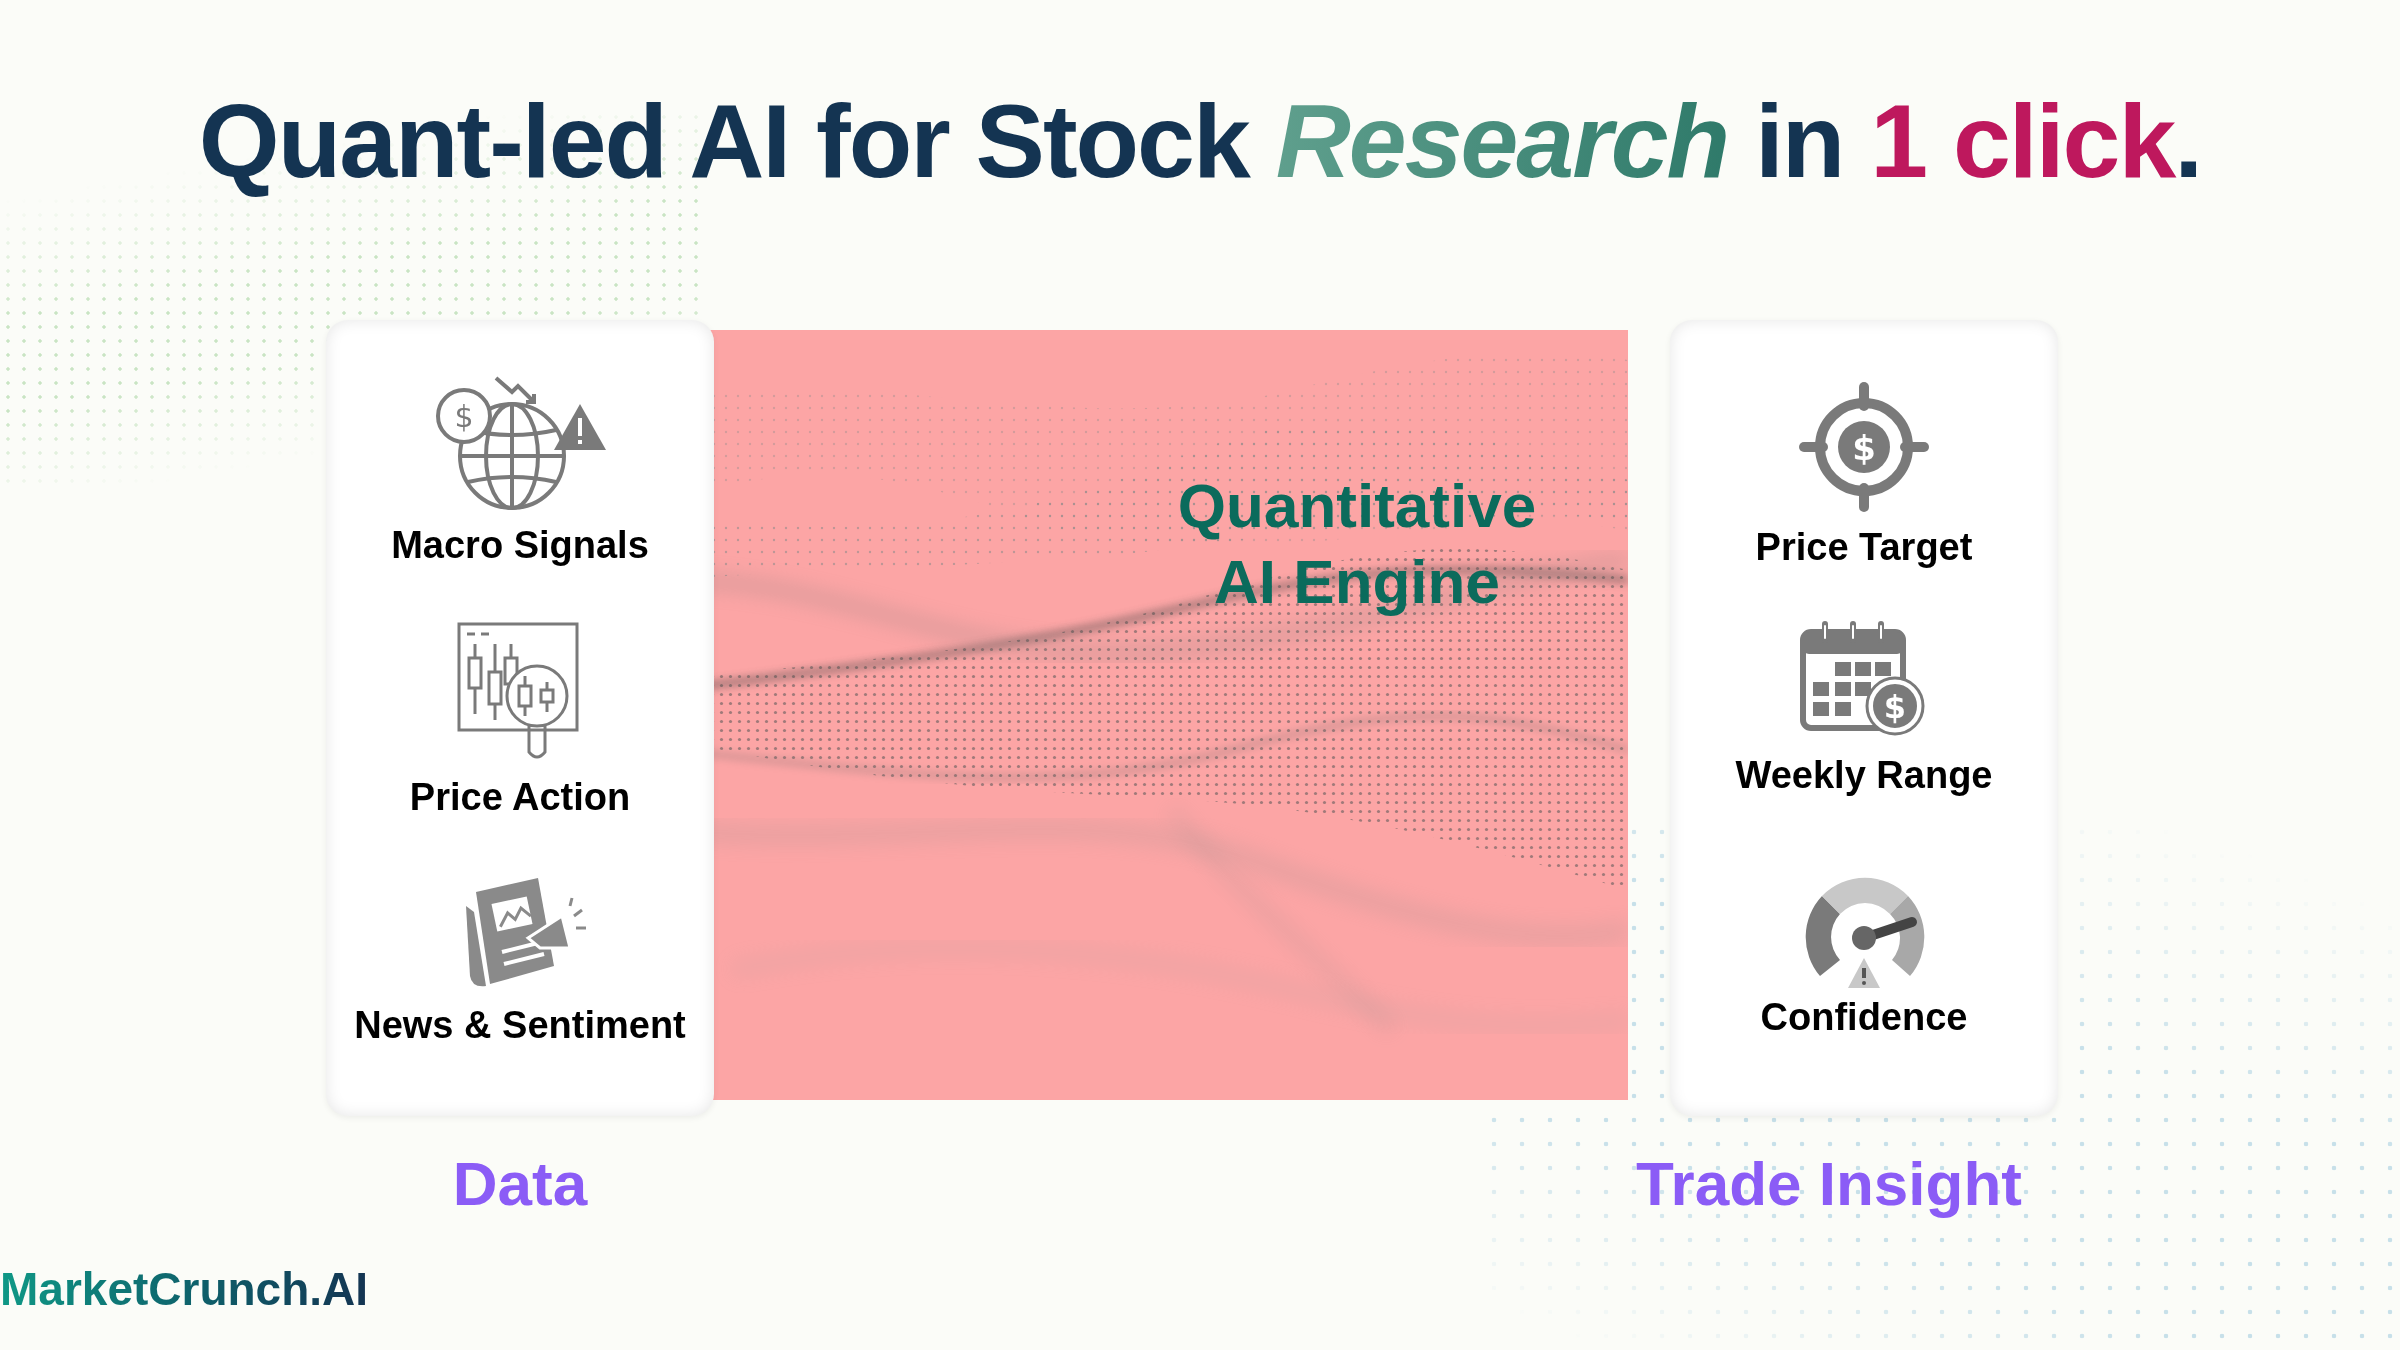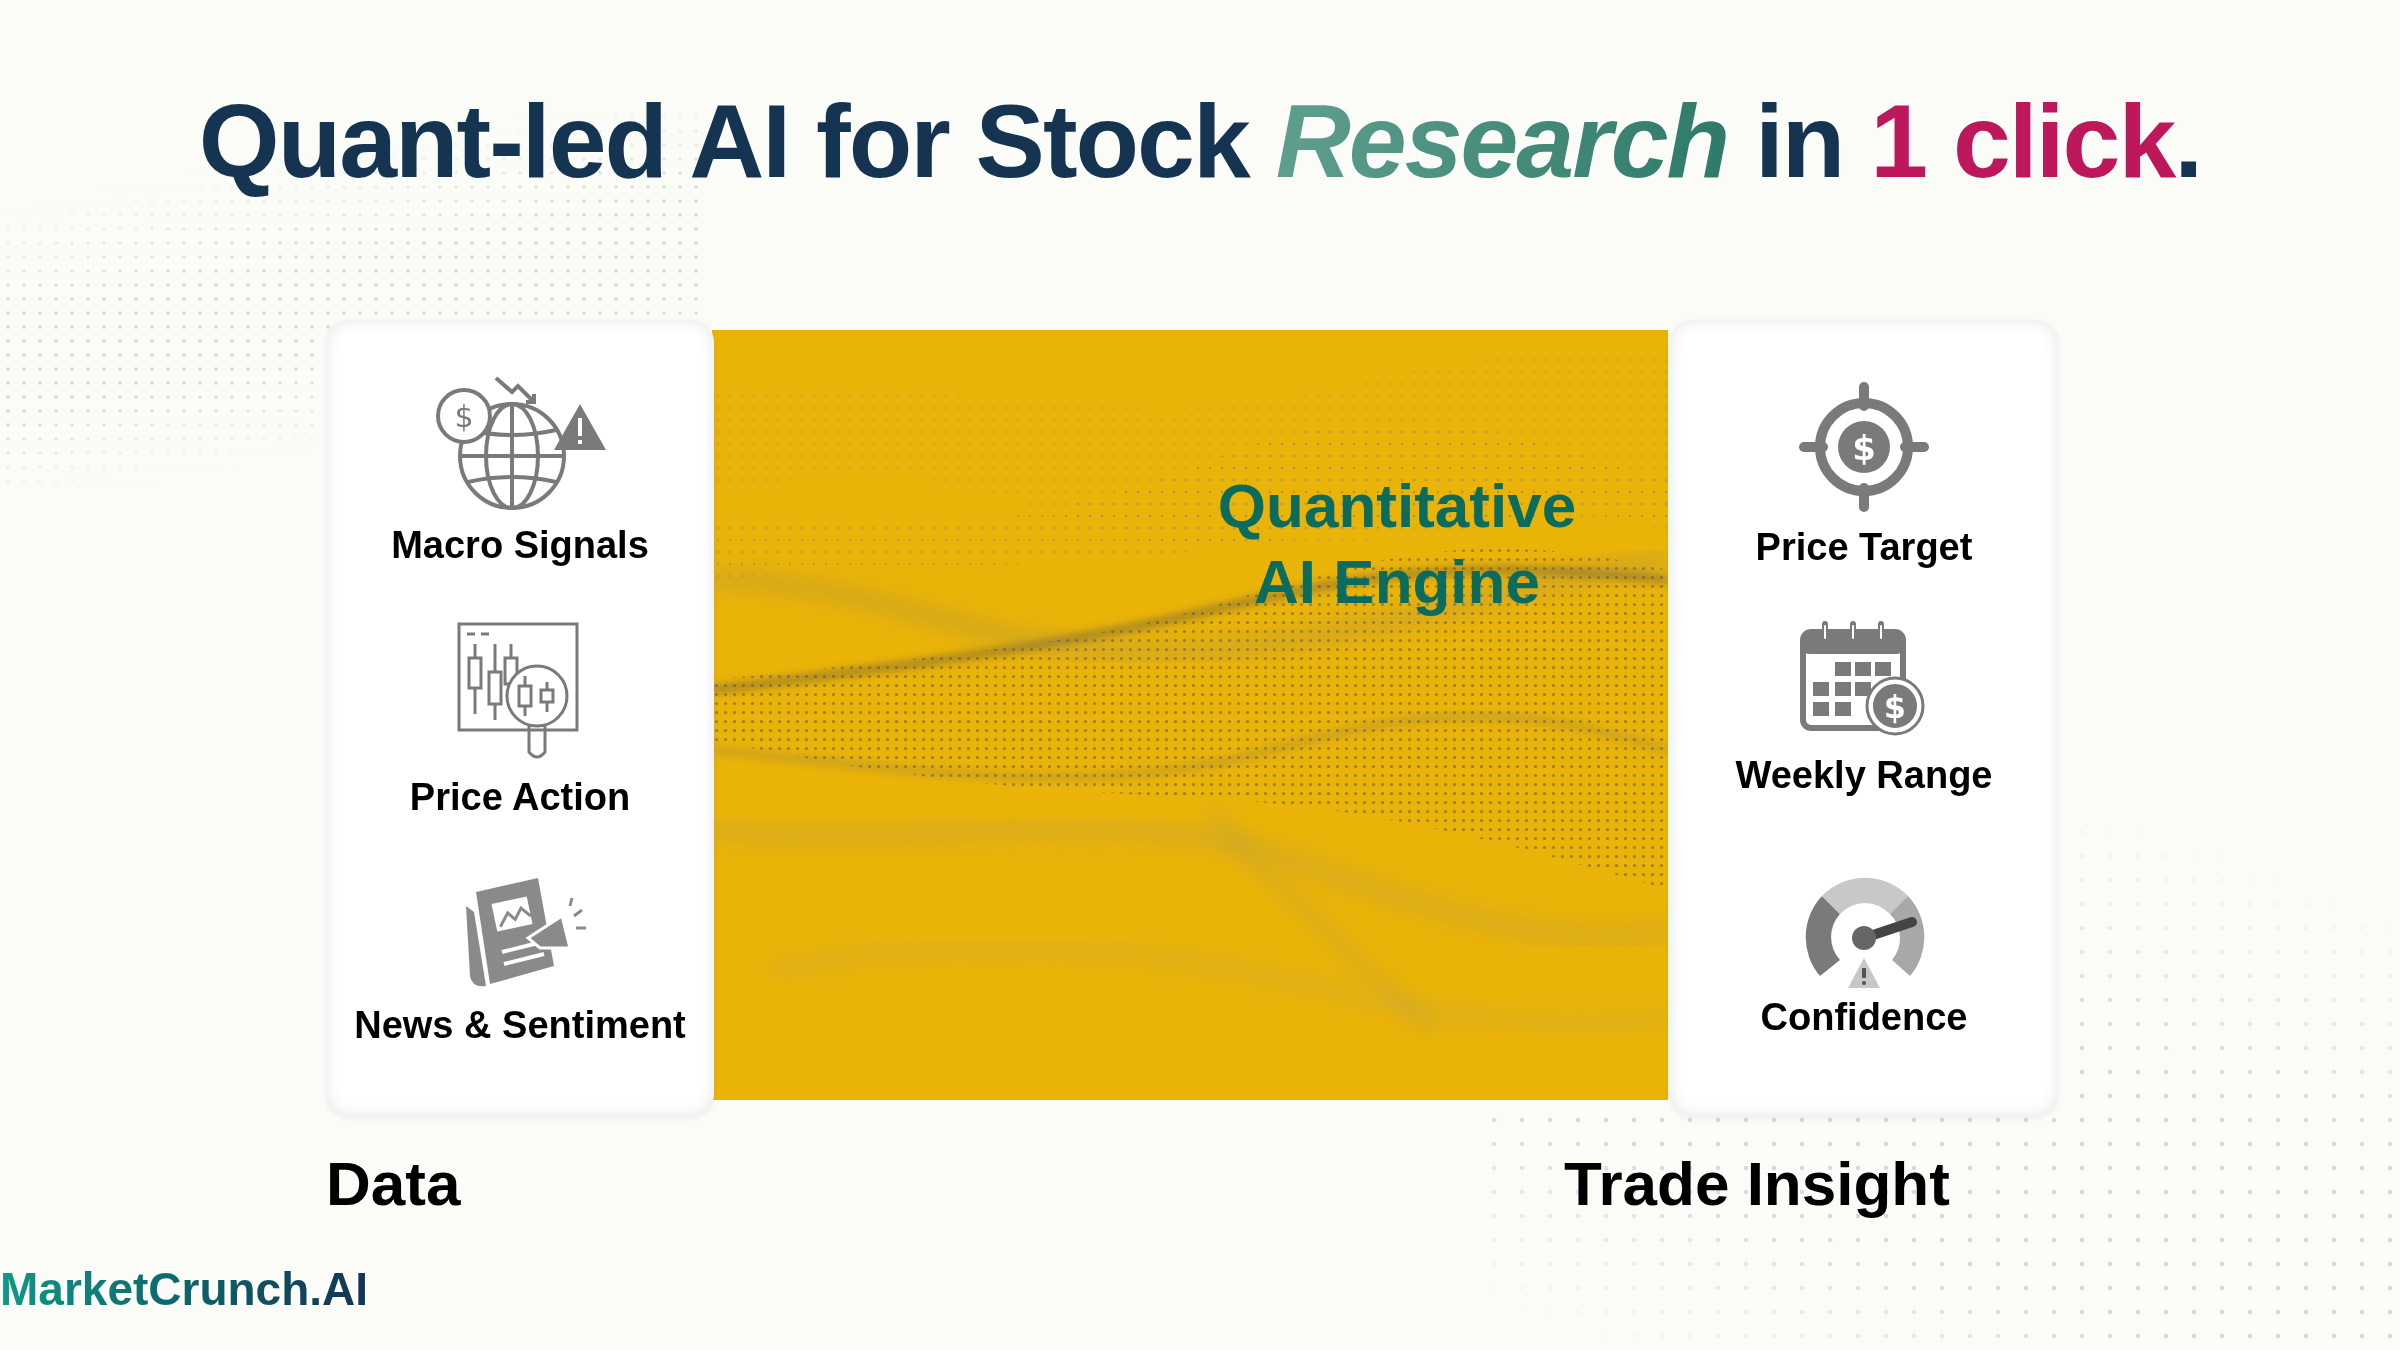--- a/index.html
+++ b/index.html
@@ -31,22 +31,22 @@
   .dots-right {
     position: absolute; left: 1480px; top: 820px; width: 920px; height: 530px;
     background-image: radial-gradient(circle, rgba(80,160,200,0.55) 2px, transparent 2.6px);
     background-size: 28px 24px;
     -webkit-mask-image: linear-gradient(200deg, transparent 10%, #000 40%, #000 70%, transparent 95%);
     mask-image: linear-gradient(200deg, transparent 10%, #000 40%, #000 70%, transparent 95%);
     opacity: 0.55;
   }
 
   .engine {
-    position: absolute; left: 712px; top: 330px; width: 956px; height: 770px;
-    background: #eab308; overflow: hidden;
+    position: absolute; left: 672px; top: 330px; width: 956px; height: 770px;
+    background: #fca5a5; overflow: hidden;
   }
   .engine svg.wave { position: absolute; left: 0; top: 0; }
   .engine-title {
     position: absolute; left: 400px; top: 138px; width: 570px;
     text-align: center; color: #0b6b5c; font-size: 62px; font-weight: 600; line-height: 76px;
   }
 
   .card {
     position: absolute; top: 320px; width: 388px; height: 796px;
     background: #ffffff; border-radius: 22px;
@@ -55,22 +55,22 @@
   .card.left { left: 326px; }
   .card.right { left: 1670px; }
 
   .item { position: absolute; left: 0; width: 100%; text-align: center; }
   .item .icon { display: block; margin: 0 auto; }
   .item .label {
     display: block; color: #000000; font-size: 38px; font-weight: 600; white-space: nowrap;
   }
 
   .col-label {
-    position: absolute; top: 1148px; color: #000000; font-size: 62px; font-weight: 600;
-    white-space: nowrap;
+    position: absolute; top: 1148px; color: #8b5cf6; font-size: 62px; font-weight: 600;
+    text-align: center; white-space: nowrap;
   }
   .brand {
     position: absolute; left: 0; width: 2400px; top: 1262px; text-align: left;
     font-size: 46px; font-weight: 700;
   }
   .brand span {
     background: linear-gradient(90deg, #0f9886 0%, #0e5f6a 55%, #143452 100%);
     -webkit-background-clip: text; background-clip: text; color: transparent;
   }
 </style>

